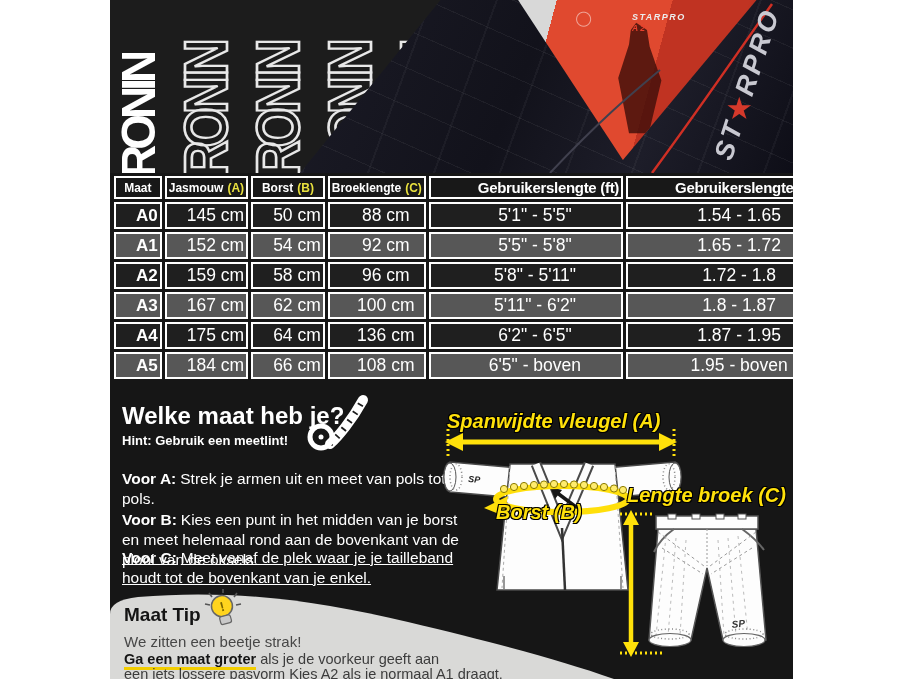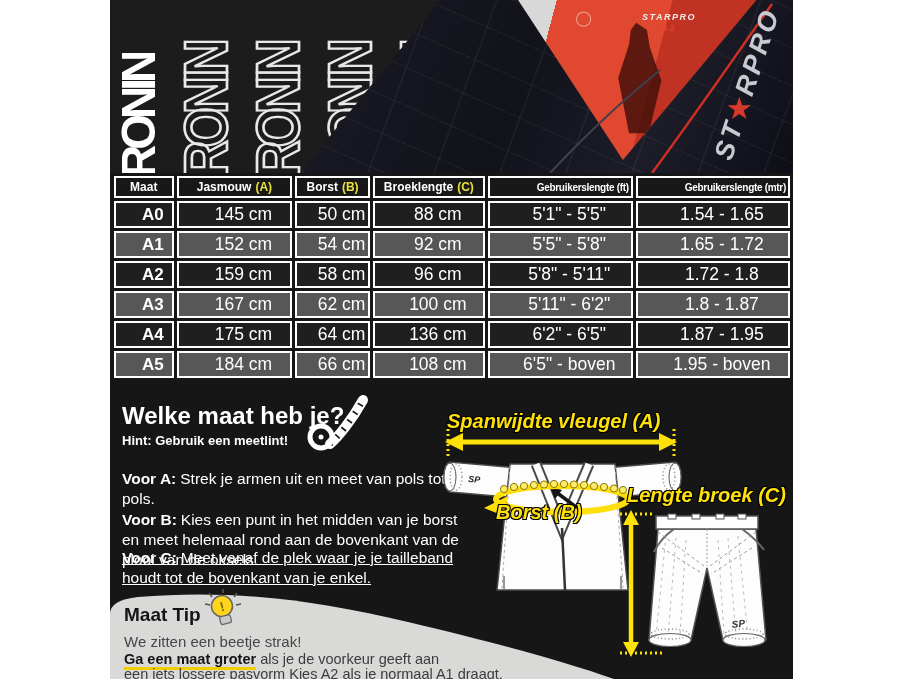--- a/index.html
+++ b/index.html
@@ -26,36 +26,36 @@
     clip-path:polygon(5% 0, 96% 0, 45% 100%);
     background:linear-gradient(105deg,#d8d8d8 0 17%, #e0492f 17% 55%, #c03322 55% 80%, #8f2013 100%); }
   .print-panel::before { content:""; position:absolute; inset:0;
     background:
       radial-gradient(circle at 12% 28%, transparent 7px, rgba(90,90,90,.8) 8px, transparent 9px),
       radial-gradient(circle at 9% 62%, transparent 9px, rgba(90,90,90,.8) 10px, transparent 11px),
       radial-gradient(circle at 16% 86%, transparent 6px, rgba(90,90,90,.8) 7px, transparent 8px),
       radial-gradient(circle at 30% 12%, transparent 6px, rgba(255,255,255,.5) 7px, transparent 8px); }
   .samurai { position:absolute; left:88px; top:18px; width:90px; height:120px; background:#45100a;
     clip-path:polygon(48% 4%, 60% 10%, 63% 24%, 76% 52%, 62% 96%, 40% 96%, 28% 50%, 40% 22%, 42% 10%); opacity:.85; }
-  .brand-label { position:absolute; left:332px; top:12px; width:74px; text-align:center; z-index:3;
+  .brand-label { position:absolute; left:332px; top:12px; width:74px; text-align:left; z-index:3;
     color:#ececec; font-size:9px; font-weight:700; font-style:italic; letter-spacing:1.5px; }
   .brand-size { color:#e8402c; font-size:8.5px; letter-spacing:2px; margin-top:1px; }
   .lapel-logo { position:absolute; left:352px; top:64px; width:190px; height:40px; line-height:40px;
     text-align:center; transform:rotate(-72deg); z-index:3;
     font-size:27px; font-weight:700; font-style:italic; letter-spacing:3px; color:#c9c9d1; }
   .lapel-logo .star { color:#d5392b; font-style:normal; }
   .piping { position:absolute; left:0; top:0; z-index:2; }
 
   
   table.size-table { position:absolute; left:1px; top:173px; border-collapse:separate; border-spacing:3px; z-index:4; }
   .size-table th, .size-table td { border:2px solid #ffffff; color:#ffffff; text-align:center;
     height:22px; padding:1px 2px; white-space:nowrap; }
   .size-table th { background:#181818; font-size:12px; font-weight:700; }
   .size-table th .hdr-accent:not(:empty) { color:#e9e13e; padding-left:4px; }
-  .size-table th.small { font-size:10px; letter-spacing:-0.3px;padding-left:47px; }
+  .size-table th.small { font-size:15px; letter-spacing:-0.3px;padding-left:47px; }
   .size-table tbody tr:nth-child(odd) td { background:#1f1f1f; }
   .size-table tbody tr:nth-child(even) td { background:#575757; }
   .size-table td { font-size:17.5px;padding-left:20px; }
   .size-table td.maat { font-weight:700; font-size:17px; }
 
   
   .guide-title { position:absolute; left:12px; top:402px; font-size:24px; font-weight:700; color:#fff; z-index:5; }
   .guide-hint { position:absolute; left:12px; top:433px; font-size:13px; font-weight:700; color:#fff; z-index:5; }
   .step { position:absolute; left:12px; width:350px; color:#fff; font-size:15.5px; line-height:20px; z-index:5; }
   .step b { font-weight:700; margin-right:4px; }

